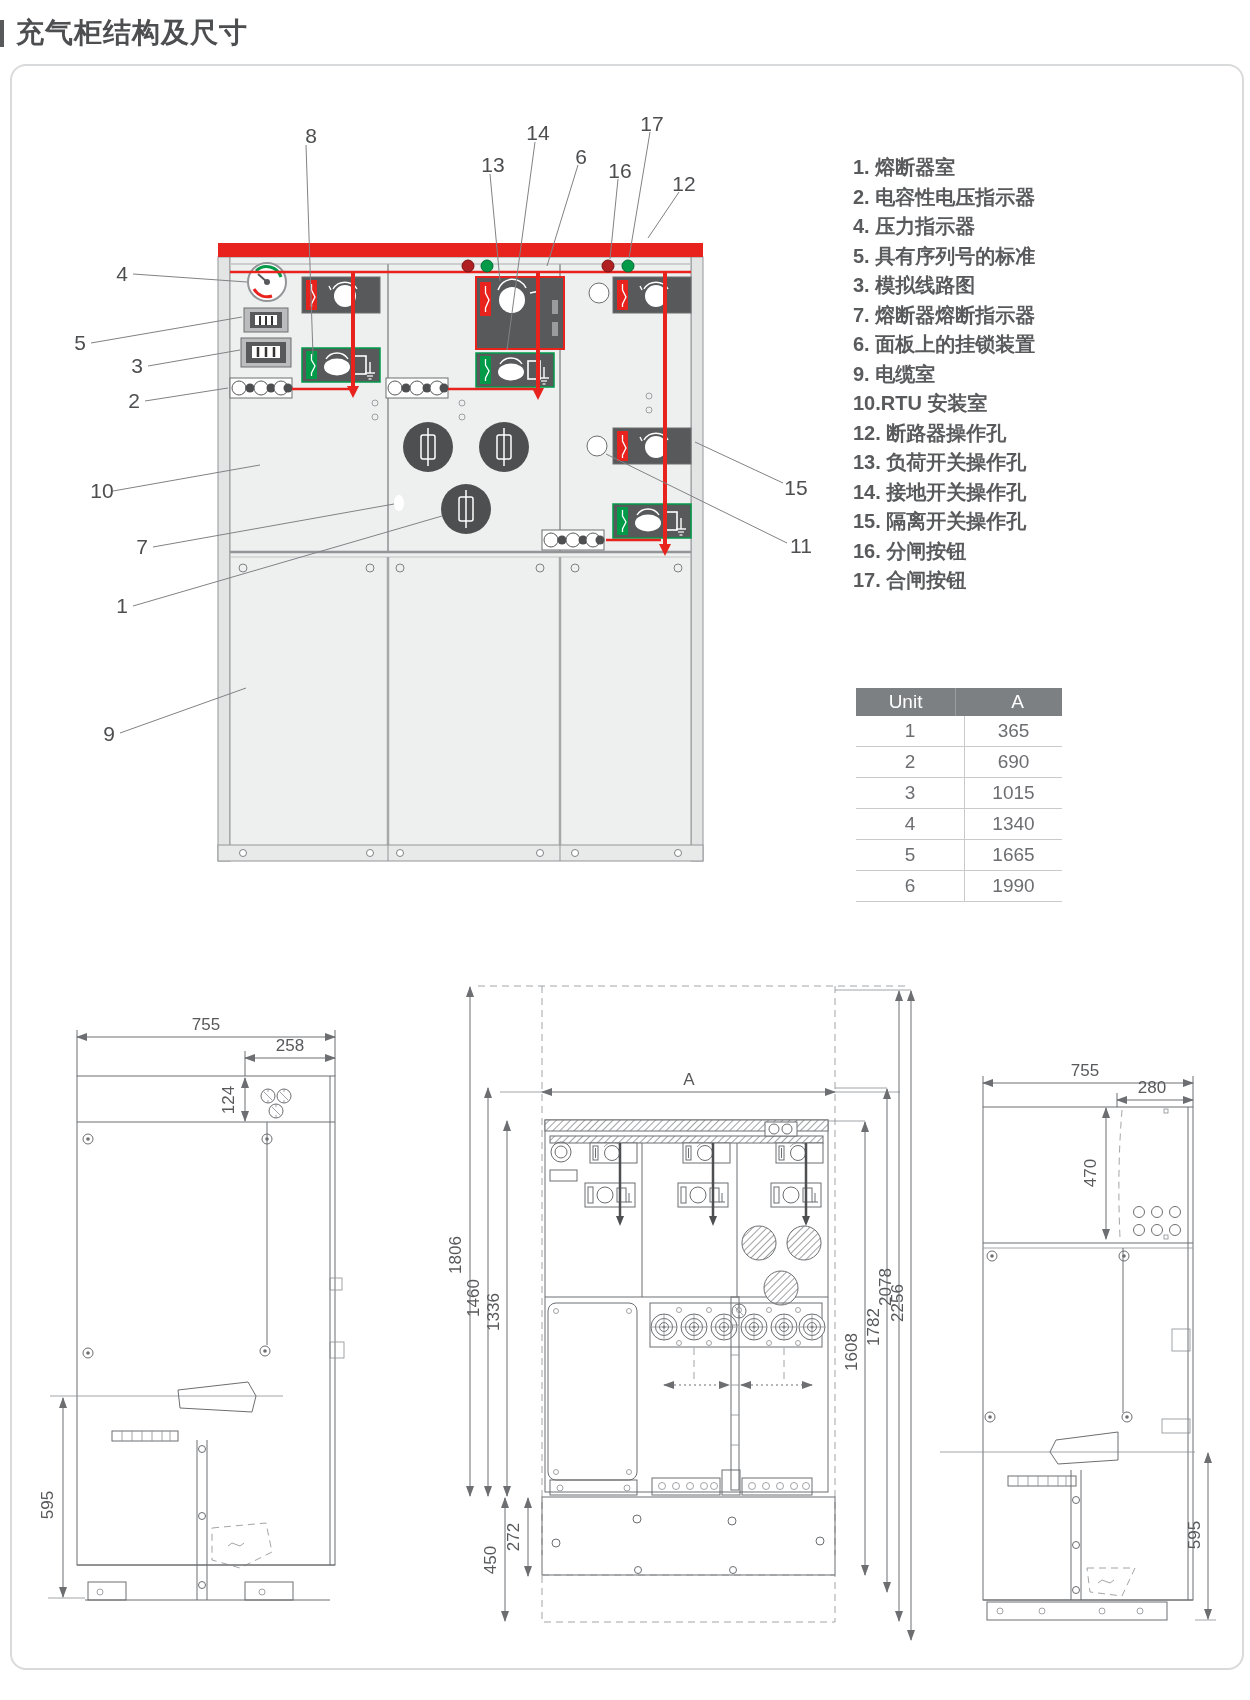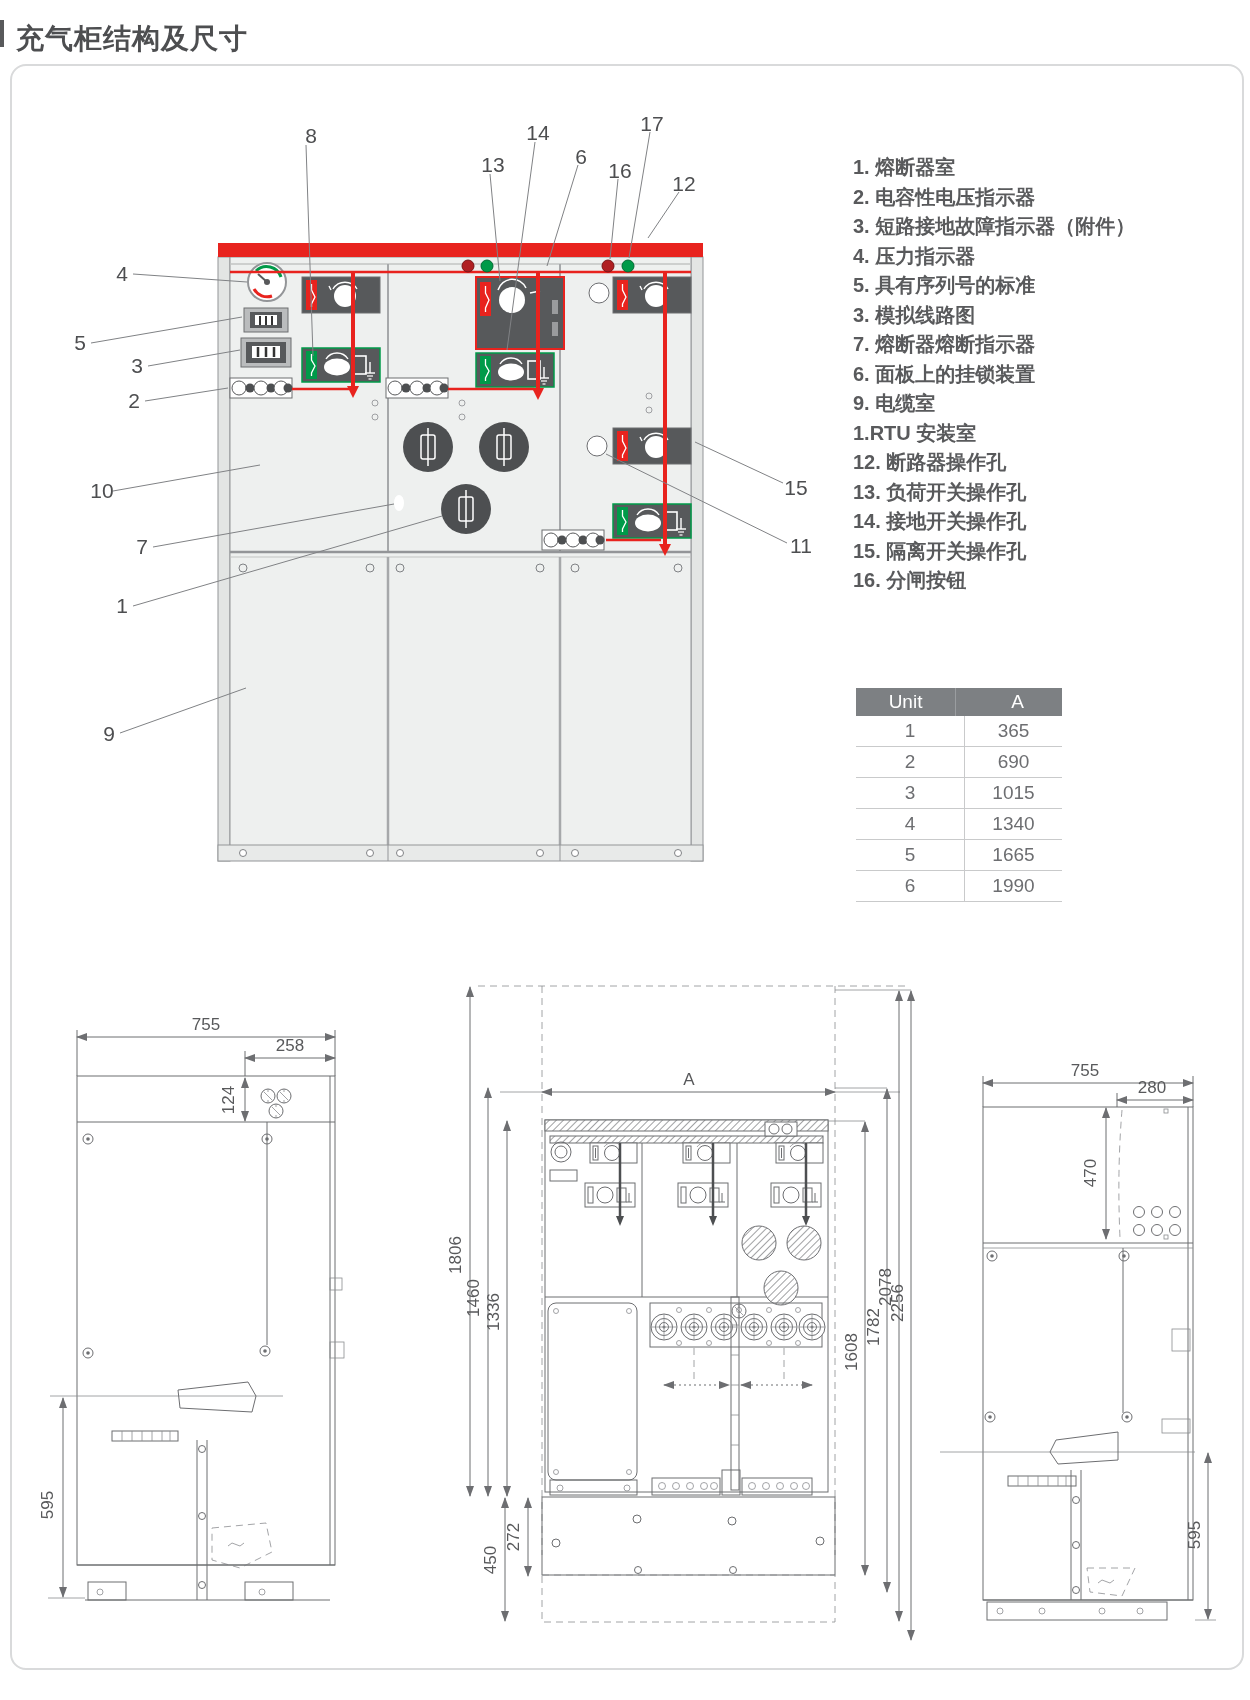--- a/index.html
+++ b/index.html
@@ -1,17 +1,17 @@
 <!DOCTYPE html>
 <html><head>
 <meta charset="utf-8">
 <style>
   html,body{margin:0;padding:0;background:#fff;}
   body{width:1250px;height:1700px;position:relative;font-family:"Liberation Sans","DejaVu Sans",sans-serif;overflow:hidden;}
-  .page-title{position:absolute;left:16px;top:20px;font-size:28px;font-weight:700;color:#4d4e50;letter-spacing:1px;}
+  .page-title{position:absolute;left:16px;top:14px;font-size:28px;font-weight:700;color:#4d4e50;letter-spacing:1px;}
   .title-sliver{position:absolute;left:0;top:20px;width:4px;height:27px;background:#58595b;}
   .card{position:absolute;left:10px;top:64px;width:1230px;height:1602px;border:2px solid #d9dadb;border-radius:16px;background:#fff;}
   .legend{position:absolute;left:853px;top:153px;width:300px;font-size:20px;line-height:29.5px;color:#595a5c;}
   .legend div{white-space:nowrap;font-weight:bold;}
   .dim-table{position:absolute;left:856px;top:688px;width:206px;font-size:19px;color:#6d6e71;}
   .dim-table .hrow{display:flex;background:#7d8083;color:#fff;height:28px;line-height:28px;gap:17px;}
   .dim-table .row{display:flex;height:30px;line-height:30px;border-bottom:1px solid #c9cacb;}
   .dim-table .c1{width:108px;text-align:center;border-right:1px solid #c9cacb;}
   .dim-table .hrow .c1{border-right:1px solid #9a9da0;}
   .dim-table .c2{width:97px;text-align:center;}
@@ -28,33 +28,33 @@
 </head>
 <body>
 
 <div class="title-sliver"></div>
 <div class="page-title">充气柜结构及尺寸</div>
 <div class="card"></div>
 
 <div class="legend">
   <div>1. 熔断器室</div>
   <div>2. 电容性电压指示器</div>
-  <div>3. 短路接地故障指示器（附件）</div>
   <div>4. 压力指示器</div>
   <div>5. 具有序列号的标准</div>
   <div>3. 模拟线路图</div>
   <div>7. 熔断器熔断指示器</div>
   <div>6. 面板上的挂锁装置</div>
   <div>9. 电缆室</div>
-  <div>1.RTU 安装室</div>
+  <div>10.RTU 安装室</div>
   <div>12. 断路器操作孔</div>
   <div>13. 负荷开关操作孔</div>
   <div>14. 接地开关操作孔</div>
   <div>15. 隔离开关操作孔</div>
   <div>16. 分闸按钮</div>
+  <div>17. 合闸按钮</div>
 </div>
 
 <div class="dim-table">
   <div class="hrow">
     <div class="c1">Unit</div>
     <div class="c2">A</div>
   </div>
   <div class="row">
       <div class="c1">1</div>
       <div class="c2">365</div>

